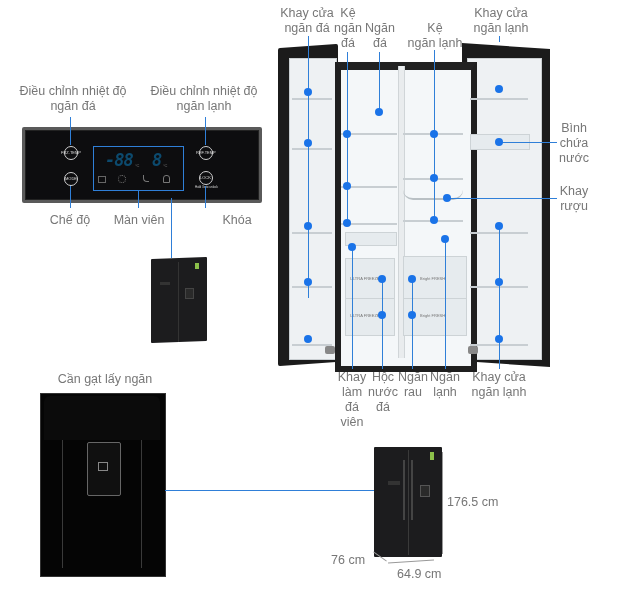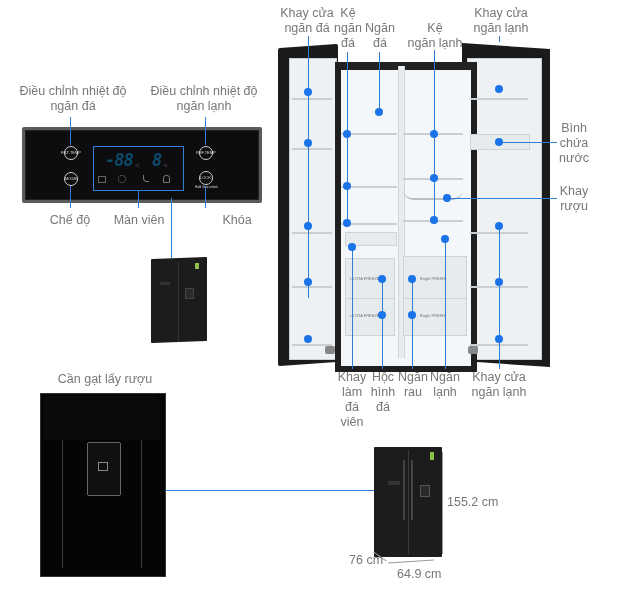--- a/index.html
+++ b/index.html
@@ -176,44 +176,44 @@
 chứa
 nước</div>
 <div class="lbl" style="left:556px;top:184px;width:36px;">Khay
 rượu</div>
 
 <div class="lbl" style="left:336px;top:370px;width:32px;">Khay
 làm
 đá
 viên</div>
 <div class="lbl" style="left:367px;top:370px;width:32px;">Hộc
-hình
+nước
 đá</div>
 <div class="lbl" style="left:397px;top:370px;width:32px;">Ngăn
 rau</div>
 <div class="lbl" style="left:429px;top:370px;width:32px;">Ngăn
 lạnh</div>
 <div class="lbl" style="left:466px;top:370px;width:66px;">Khay cửa
 ngăn lạnh</div>
 
-<div class="lbl" style="left:40px;top:372px;width:130px;">Cần gạt lấy rượu</div>
+<div class="lbl" style="left:40px;top:372px;width:130px;">Cần gạt lấy ngăn</div>
 <div class="disp"></div>
 <div class="disp-top"></div>
 <div class="disp-funnel"></div>
 <div class="disp-lever"></div>
 <div class="abs" style="left:98px;top:462px;width:8px;height:7px;border:1px solid #888;"></div>
 <div class="line" style="left:165px;top:490px;width:260px;height:1px;"></div>
 
 <div class="sf" style="left:374px;top:447px;width:68px;height:110px;"></div>
 <div class="abs" style="left:408px;top:450px;width:1px;height:105px;background:#3a3a3a;"></div>
 <div class="abs" style="left:403px;top:460px;width:2px;height:60px;background:#444;"></div>
 <div class="abs" style="left:411px;top:460px;width:2px;height:60px;background:#444;"></div>
 <div class="abs" style="left:388px;top:481px;width:12px;height:4px;background:#333;"></div>
 <div class="abs" style="left:420px;top:485px;width:8px;height:10px;background:#2a2a2a;border:1px solid #555;"></div>
 <div class="abs" style="left:430px;top:452px;width:4px;height:8px;background:#8cc04a;"></div>
 
 <div class="arrow" style="left:442px;top:452px;width:1px;height:102px;"></div>
 <div class="arrow" style="left:388px;top:561px;width:46px;height:1px;transform:rotate(-4deg);"></div>
 <div class="arrow" style="left:372px;top:556px;width:16px;height:1px;transform:rotate(35deg);"></div>
 
-<div class="dimlbl" style="left:447px;top:495px;">155.2 cm</div>
+<div class="dimlbl" style="left:447px;top:495px;">176.5 cm</div>
 <div class="dimlbl" style="left:397px;top:567px;">64.9 cm</div>
-<div class="dimlbl" style="left:349px;top:553px;">76 cm</div>
+<div class="dimlbl" style="left:331px;top:553px;">76 cm</div>
 
 </body></html>

